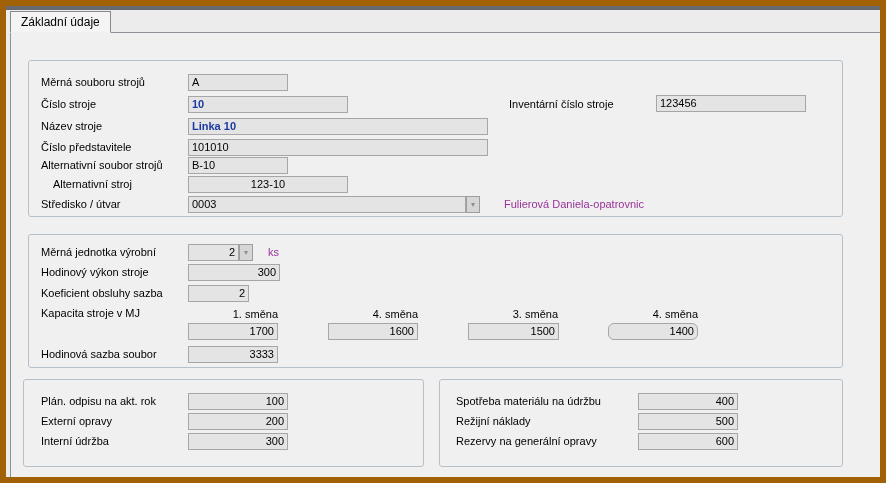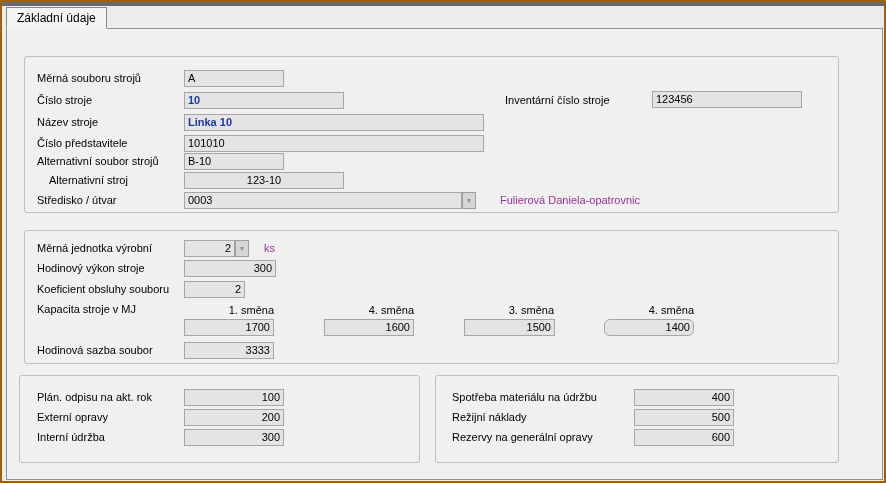--- a/index.html
+++ b/index.html
@@ -1,19 +1,19 @@
 <!DOCTYPE html>
 <html><head>
 <meta charset="utf-8">
 <style>
   html,body { margin:0; padding:0; background:#d0d0d0; }
   * { box-sizing:border-box; }
   .window {
     position:relative; width:886px; height:483px;
-    background:#ececec; border:2px solid #a16207;
+    background:#ececec; border:6px solid #a16207;
     font-family:"Liberation Sans","DejaVu Sans",sans-serif;
     overflow:hidden;
   }
   .topstrip { position:absolute; left:0; top:0; width:100%; height:4px; background:#66696d; }
   .tabpanel {
     position:absolute; left:4px; top:26px; width:877px; height:452px;
     background:#f0f0f0; border:1px solid #8d9298;
   }
   .tab {
     position:absolute; left:4px; top:5px; height:22px; padding:0 10px;
@@ -85,21 +85,21 @@
   <div class="groupbox" style="left:22px; top:228px; width:815px; height:134px;"></div>
 
   <div class="lbl" style="left:35px; top:238px;">Měrná jednotka výrobní</div>
   <div class="field num" style="left:182px; top:238px; width:51px;">2</div>
   <div class="spinbtn" style="left:233px; top:238px;"><span>▾</span></div>
   <div class="lbl purple" style="left:262px; top:238px;">ks</div>
 
   <div class="lbl" style="left:35px; top:258px;">Hodinový výkon stroje</div>
   <div class="field num" style="left:182px; top:258px; width:92px;">300</div>
 
-  <div class="lbl" style="left:35px; top:279px;">Koeficient obsluhy souboru</div>
+  <div class="lbl" style="left:35px; top:279px;">Koeficient obsluhy sazba</div>
   <div class="field num" style="left:182px; top:279px; width:61px;">2</div>
 
   <div class="lbl" style="left:35px; top:299px;">Kapacita stroje v MJ</div>
   <div class="shiftlbl" style="left:182px; top:301px;">1. směna</div>
   <div class="shiftlbl" style="left:322px; top:301px;">4. směna</div>
   <div class="shiftlbl" style="left:462px; top:301px;">3. směna</div>
   <div class="shiftlbl" style="left:602px; top:301px;">4. směna</div>
 
   <div class="field num" style="left:182px; top:317px; width:90px;">1700</div>
   <div class="field num" style="left:322px; top:317px; width:90px;">1600</div>

